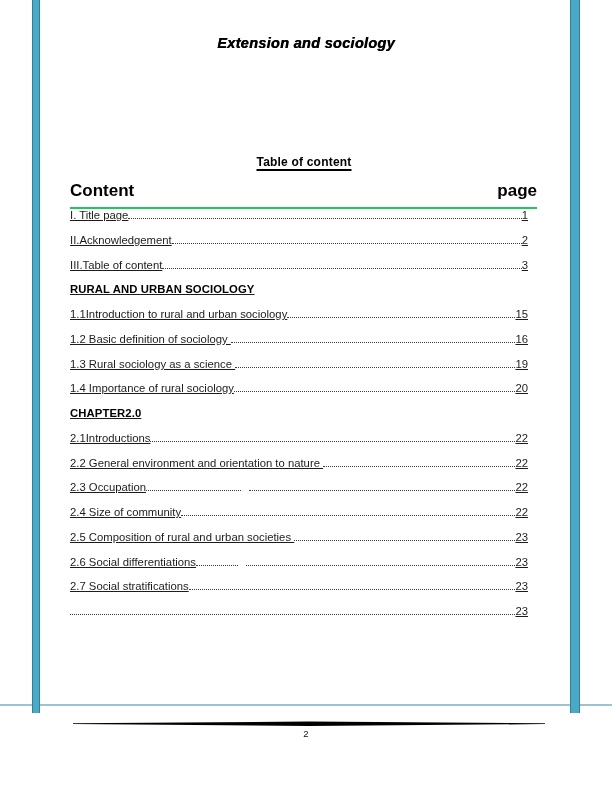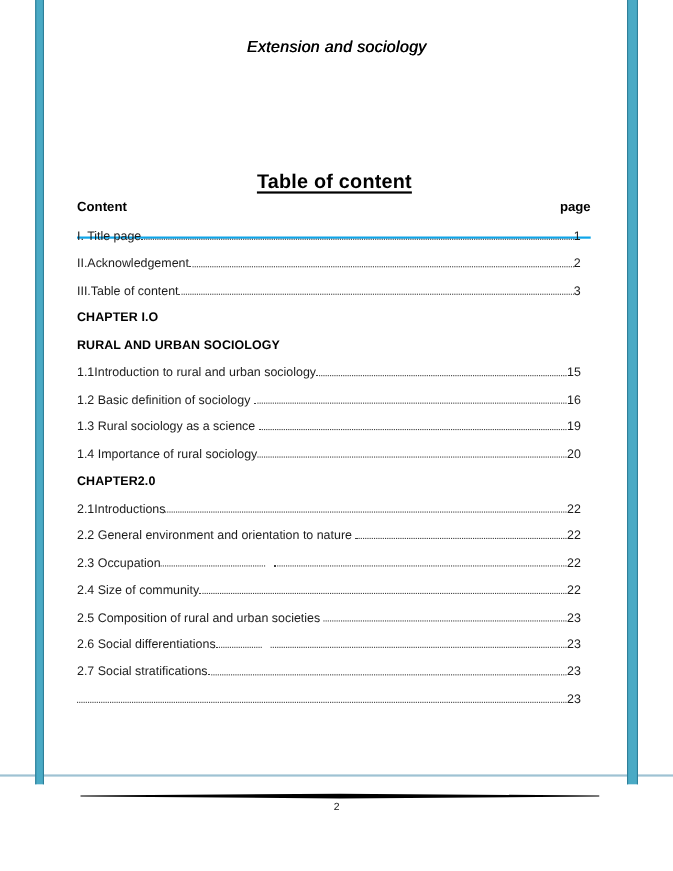--- a/index.html
+++ b/index.html
@@ -31,54 +31,54 @@
     left: 0; top: 704px;
     width: 612px; height: 1.5px;
     background: var(--footer-rule, #9ec2d3);
     z-index: 1;
   }
   .doc-title {
     position: absolute;
     top: 35px; left: 0; width: 612px;
     text-align: center;
     font-size: 14.5px;
-    font-weight: 400;
+    font-weight: 700;
     font-style: italic;
     color: #000;
     letter-spacing: 0.3px;
     text-shadow: 0.45px 0 0 #000;
   }
   .toc-heading {
     position: absolute;
     top: 155px; left: 0; width: 608px;
     text-align: center;
-    font-size: 18px;
+    font-size: 12px;
     font-weight: 700;
     color: #000;
     text-decoration: underline;
     text-decoration-thickness: 1.5px;
     text-underline-offset: 3px;
     letter-spacing: 0.2px;
   }
   .toc-header {
     position: absolute;
     left: 70px; top: 181px; width: 467px;
     display: flex;
     justify-content: space-between;
     align-items: baseline;
-    font-size: 12px;
+    font-size: 17px;
     font-weight: 700;
     color: #000;
-    border-bottom: 2px solid #0ea5e9;
-    padding-bottom: 20px;
+    border-bottom: 2px solid #22c55e;
+    padding-bottom: 6px;
     box-sizing: border-box;
   }
   .toc-list {
     position: absolute;
-    left: 70px; top: 203px; width: 458px;
+    left: 70px; top: 203px; width: 458px; text-decoration: underline;
   }
   .toc-row {
     display: flex;
     align-items: baseline;
     height: 24.77px;
     line-height: 24.77px;
     font-size: 11.3px;
     white-space: pre;
   }
   .toc-row.heading { font-weight: 700; color: #000; letter-spacing: 0.1px; }
@@ -120,21 +120,20 @@
 
   <div class="toc-header">
     <span>Content</span>
     <span>page</span>
   </div>
 
   <div class="toc-list" id="toc-list">
       <div class="toc-row"><span class="lab">I. Title page</span><span class="leader fill"></span><span class="pg">1</span></div>
       <div class="toc-row"><span class="lab">II.Acknowledgement</span><span class="leader fill"></span><span class="pg">2</span></div>
       <div class="toc-row"><span class="lab">III.Table of content</span><span class="leader fill"></span><span class="pg">3</span></div>
-      <div class="toc-row heading"><span class="lab">CHAPTER I.O</span></div>
       <div class="toc-row heading"><span class="lab">RURAL AND URBAN SOCIOLOGY</span></div>
       <div class="toc-row"><span class="lab">1.1Introduction to rural and urban sociology</span><span class="leader fill"></span><span class="pg">15</span></div>
       <div class="toc-row"><span class="lab">1.2 Basic definition of sociology </span><span class="leader fill"></span><span class="pg">16</span></div>
       <div class="toc-row"><span class="lab">1.3 Rural sociology as a science </span><span class="leader fill"></span><span class="pg">19</span></div>
       <div class="toc-row"><span class="lab">1.4 Importance of rural sociology</span><span class="leader fill"></span><span class="pg">20</span></div>
       <div class="toc-row heading"><span class="lab">CHAPTER2.0</span></div>
       <div class="toc-row"><span class="lab">2.1Introductions</span><span class="leader fill"></span><span class="pg">22</span></div>
       <div class="toc-row"><span class="lab">2.2 General environment and orientation to nature </span><span class="leader fill"></span><span class="pg">22</span></div>
       <div class="toc-row"><span class="lab">2.3 Occupation</span><span class="leader pre" style="width: 95px;"></span><span class="gap" style="width: 8px;"></span><span class="leader fill"></span><span class="pg">22</span></div>
       <div class="toc-row"><span class="lab">2.4 Size of community</span><span class="leader fill"></span><span class="pg">22</span></div>

